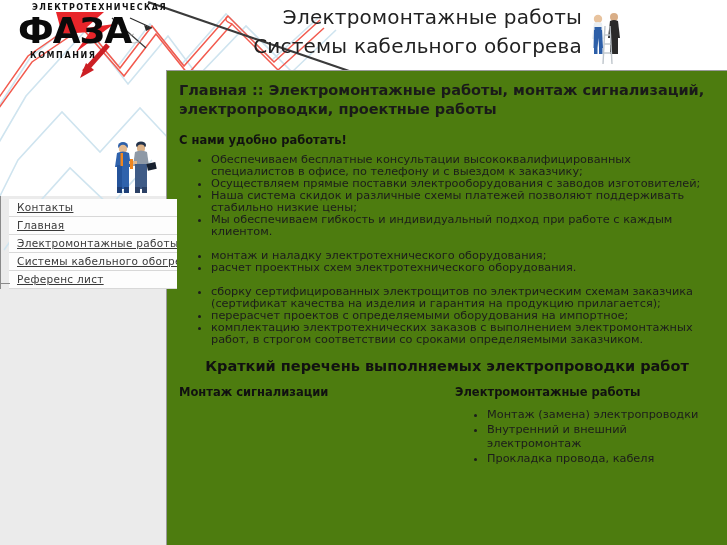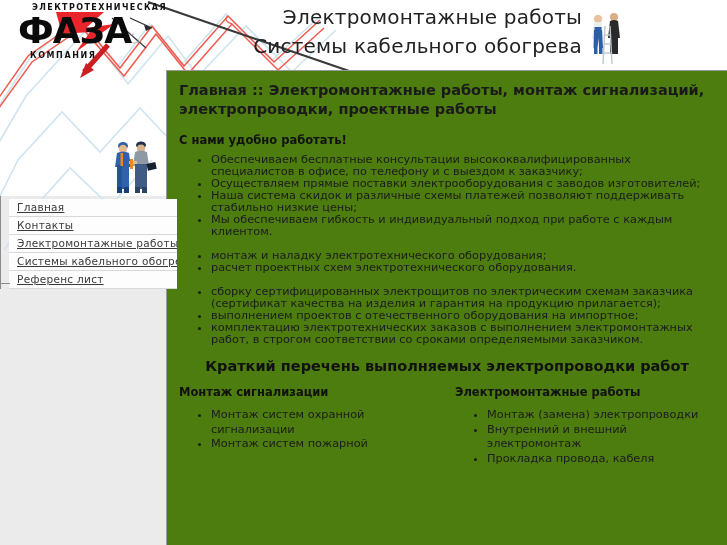--- a/index.html
+++ b/index.html
@@ -291,22 +291,22 @@
       <line x1="24" y1="20" x2="26" y2="58"></line>
       <line x1="18.6" y1="29" x2="24.4" y2="29"></line>
       <line x1="18.2" y1="38" x2="24.8" y2="38"></line>
       <line x1="17.8" y1="47" x2="25.2" y2="47"></line>
     </g>
   </svg>
 </div>
 
 <div id="sidebar">
   <div id="sidebar-inner">
+    <a class="nav-item" href="#">Контакты</a>
     <a class="nav-item" href="#">Главная</a>
-    <a class="nav-item" href="#">Контакты</a>
     <a class="nav-item" href="#">Электромонтажные работы</a>
     <a class="nav-item" href="#">Системы кабельного обогрева</a>
     <a class="nav-item" href="#">Референс лист</a>
   </div>
 </div>
 <div id="sidebar-bottom-rule"></div>
 
 <svg id="content-workers" viewBox="0 0 62 58">
 
   <ellipse cx="20" cy="9" rx="5" ry="4" fill="#2d5fa8"></ellipse>
@@ -343,33 +343,29 @@
       <li>Мы обеспечиваем гибкость и индивидуальный подход при работе с каждым клиентом.</li>
     </ul>
 
     <ul class="body-list">
       <li>монтаж и наладку электротехнического оборудования;</li>
       <li>расчет проектных схем электротехнического оборудования.</li>
     </ul>
 
     <ul class="body-list">
       <li>сборку сертифицированных электрощитов по электрическим схемам заказчика (сертификат качества на изделия и гарантия на продукцию прилагается);</li>
-      <li>выполнением проектов с отечественного оборудования на импортное;</li>
+      <li>перерасчет проектов с определяемыми оборудования на импортное;</li>
       <li>комплектацию электротехнических заказов с выполнением электромонтажных работ, в строгом соответствии со сроками определяемыми заказчиком.</li>
     </ul>
 
     <h2 class="big-head">Краткий перечень выполняемых электропроводки работ</h2>
 
     <div id="two-col">
       <div class="col">
         <h3>Монтаж сигнализации</h3>
-        <ul>
-          <li>Монтаж систем охранной сигнализации</li>
-          <li>Монтаж систем пожарной</li>
-        </ul>
       </div>
       <div class="col">
         <h3>Электромонтажные работы</h3>
         <ul>
           <li>Монтаж (замена) электропроводки</li>
           <li>Внутренний и внешний электромонтаж</li>
           <li>Прокладка провода, кабеля</li>
         </ul>
       </div>
     </div>

